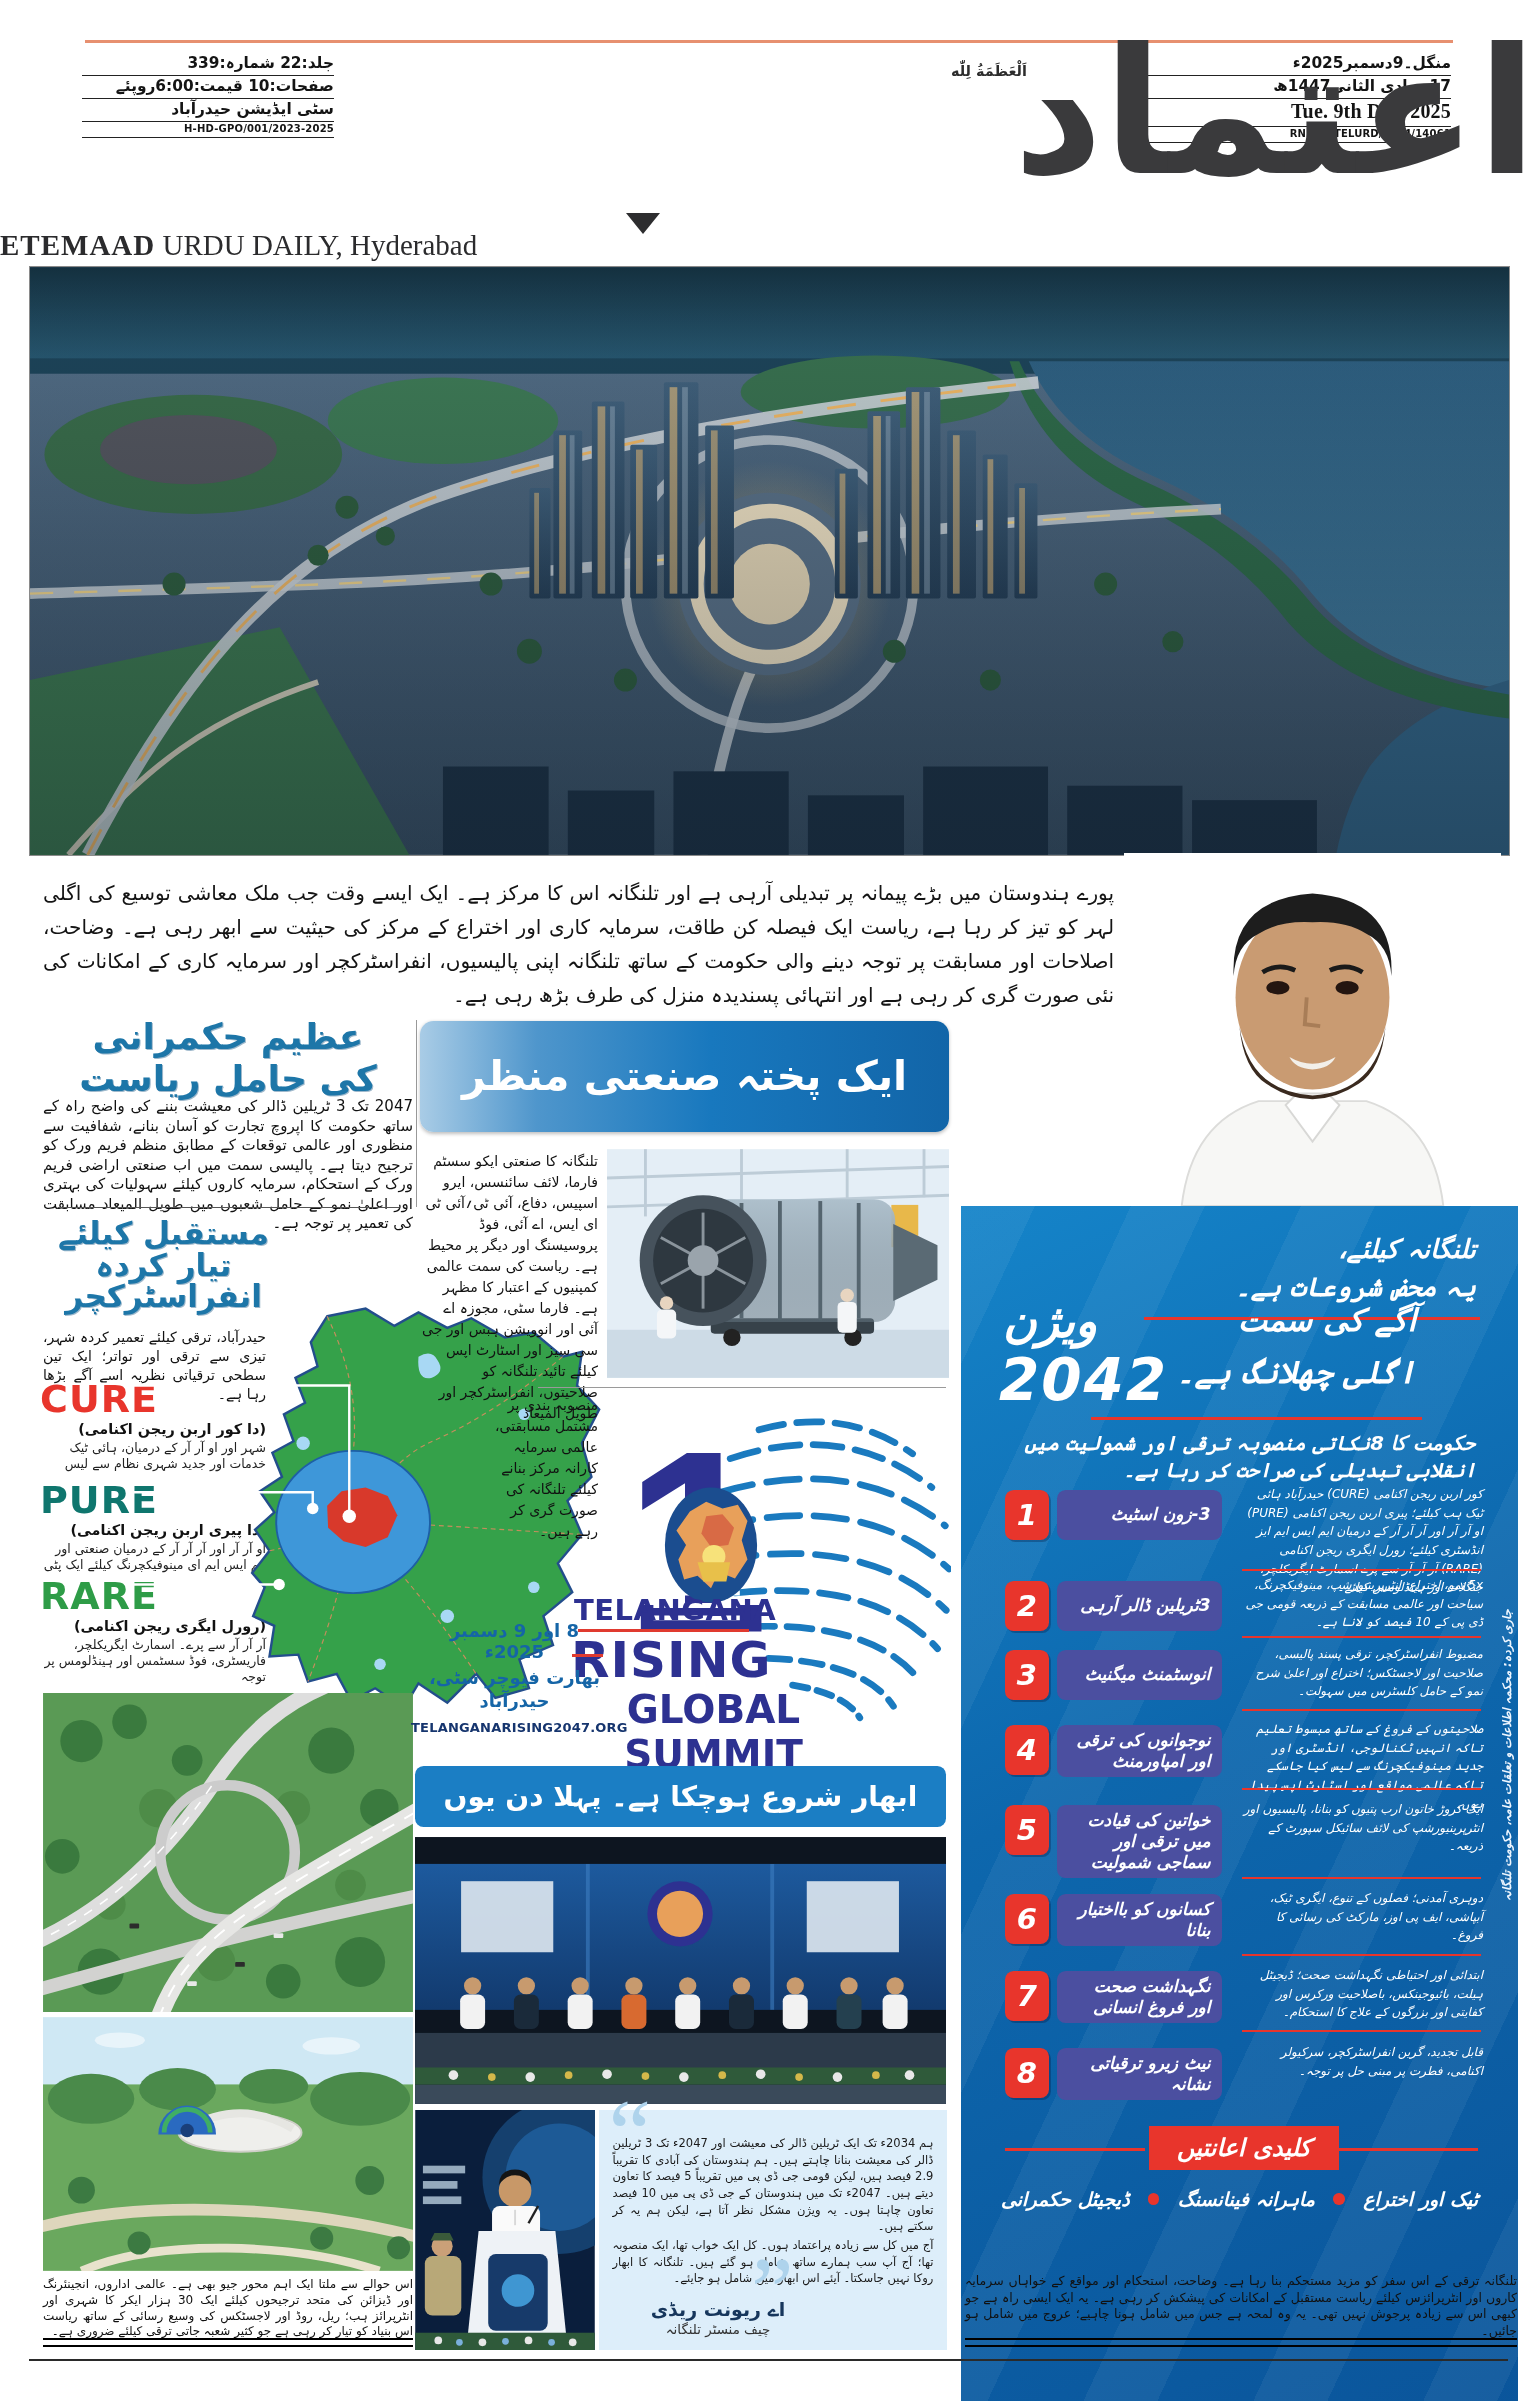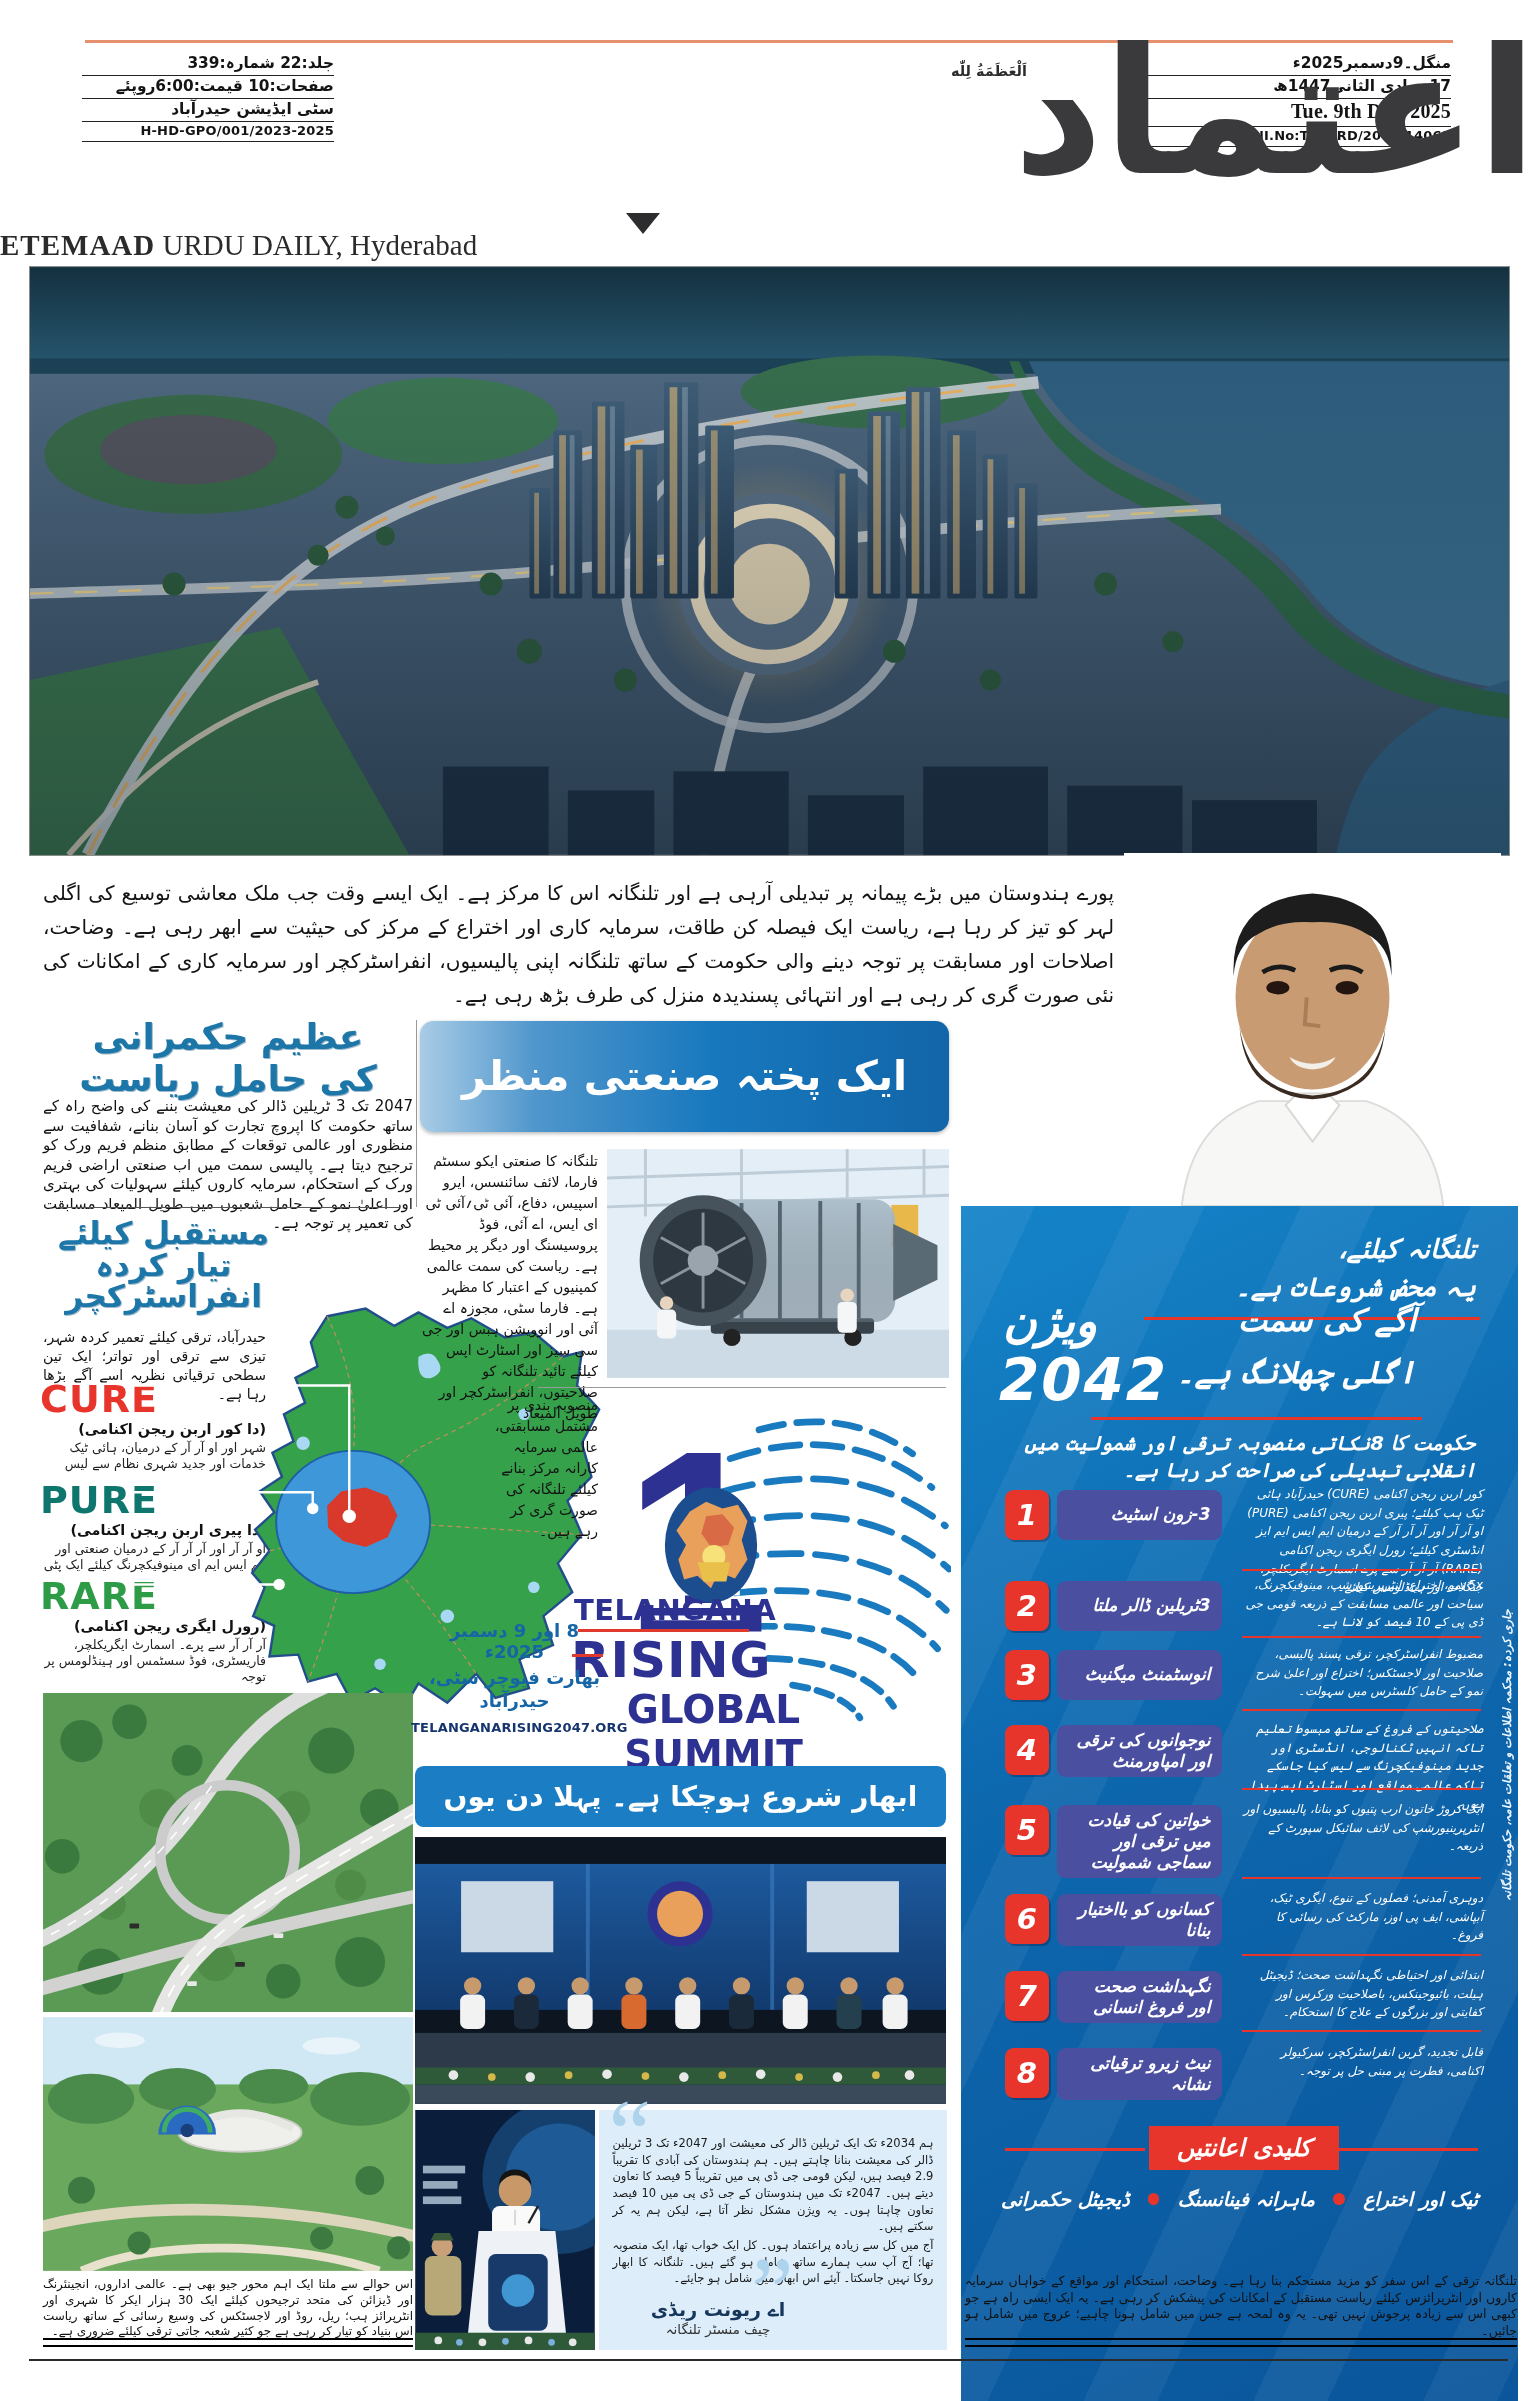--- a/index.html
+++ b/index.html
@@ -11,21 +11,21 @@
   .just{text-align:justify;}
   svg{display:block;}
 
   
   #topline{left:85px;top:40px;width:1368px;height:2.9px;background:#e79070;}
   .infobox{font-size:15.4px;font-weight:bold;color:#141414;}
   .infobox .ln{display:block;border-bottom:1.5px solid #222;padding:1px 0 2.9px;}
   #info-left{left:82px;top:53px;width:252px;text-align:right;}
   #info-right{left:1132px;top:53px;width:319px;text-align:right;}
   #info-right .en-date{font-family:"Liberation Serif",serif;font-size:20px;}
-  .lat{direction:ltr;font-size:13px;letter-spacing:0.2px;}
+  .lat{direction:ltr;font-size:10px;letter-spacing:0.2px;}
   #masthead{left:0;top:17.3px;width:1537px;text-align:right;font-size:175px;line-height:192px;
             font-weight:bold;color:#3a3a3c;}
   #bismillah{left:951px;top:63px;font-size:14.4px;color:#2c2c2c;font-weight:bold;}
   #mast-orn{left:626px;top:213px;width:0;height:0;border-left:17.3px solid transparent;
             border-right:17.3px solid transparent;border-top:21px solid #2d2d2f;}
   #paper-en{left:0;top:229px;width:1537px;text-align:left;font-family:"Liberation Serif",serif;
             font-size:29px;color:#2b2b2d;}
   #paper-en b{letter-spacing:1px;}
 
   
@@ -662,21 +662,21 @@
     <div id="lead" class="pw">حکومت کا 8نکاتی منصوبہ ترقی اور شمولیت میں انقلابی تبدیلی کی صراحت کر رہا ہے۔</div>
 
     <div class="pt" style="top:284px">
       <div class="pt-num">1</div>
       <div class="pt-label">3-زون اسٹیٹ</div>
       <div class="pt-desc">کور اربن ریجن اکنامی (CURE) حیدرآباد ہائی ٹیک ہب کیلئے؛ پیری اربن ریجن اکنامی (PURE) او آر آر اور آر آر آر کے درمیان ایم ایس ایم ایز انڈسٹری کیلئے؛ رورل ایگری ریجن اکنامی (RARE) آر آر آر سے پرے اسمارٹ ایگریکلچر، جنگلات اور ہینڈلومس کیلئے۔</div>
     </div>
     <div class="pt-sep" style="top:363px"></div>
     <div class="pt" style="top:375px">
       <div class="pt-num">2</div>
-      <div class="pt-label">3ٹریلین ڈالر ملتا</div>
+      <div class="pt-label">3ٹریلین ڈالر آرہی</div>
       <div class="pt-desc">5x نمو، اختراع، انٹرپرینیورشپ، مینوفیکچرنگ، سیاحت اور عالمی مسابقت کے ذریعہ قومی جی ڈی پی کے 10 فیصد کو لانا ہے۔</div>
     </div>
     <div class="pt-sep" style="top:430px"></div>
     <div class="pt" style="top:444px">
       <div class="pt-num">3</div>
       <div class="pt-label">انوسٹمنٹ میگنیٹ</div>
       <div class="pt-desc">مضبوط انفراسٹرکچر، ترقی پسند پالیسی، صلاحیت اور لاجسٹکس؛ اختراع اور اعلیٰ شرح نمو کے حامل کلسٹرس میں سہولت۔</div>
     </div>
     <div class="pt-sep" style="top:503px"></div>
     <div class="pt" style="top:519px">

